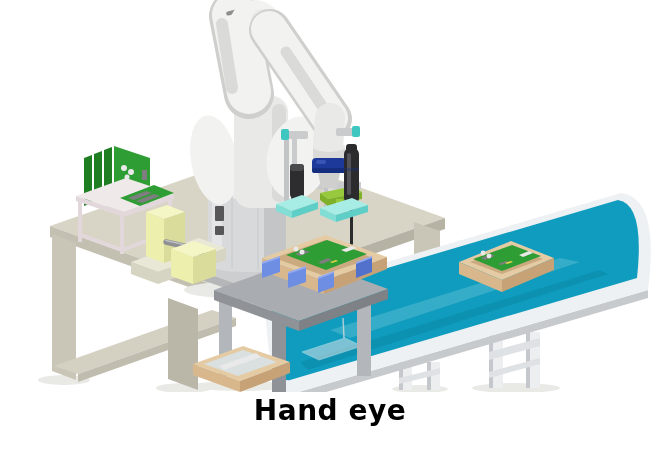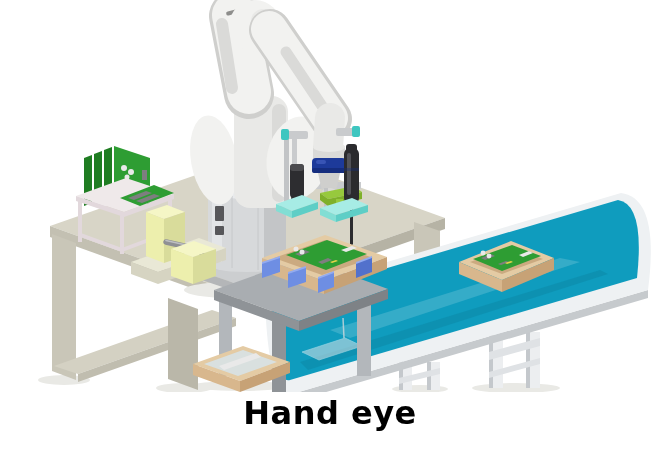--- a/index.html
+++ b/index.html
@@ -2,21 +2,21 @@
 <html style="--background: #ffffff; --caption: #000000; --table_top: #d8d5c7; --table_edge: #c3c0b2; --table_edge_dark: #b6b3a5; --table_leg: #c9c6b8; --table_leg_dark: #bab7a9; --shelf: #d4d1c3; --shelf_edge: #c0bdaf; --robot_body: #f2f2f0; --robot_soft: #e9e9e7; --robot_shade: #dadad8; --robot_edge: #cfcfcd; --robot_dark: #8e8e8c; --base_gray: #d7d9db; --base_shade: #c3c5c7; --base_light: #e8eaec; --base_flange: #ccced0; --base_flange_dark: #b4b6b8; --connector_dark: #57575a; --ring_navy: #1d3a9a; --ring_navy_dark: #152d7e; --ring_highlight: #3d59ba; --station_bar: #c9cbcd; --station_post: #c2c4c6; --cam_black: #2d2d30; --cam_gray: #4b4b4e; --tool_black: #2b2b2e; --tool_light: #56565c; --cyan: #a7ece5; --cyan_dark: #82ded4; --cyan_deep: #5ecec6; --teal_cap: #3ec6c0; --lime: #97c93d; --lime_dark: #7fb02a; --yellow: #edefad; --yellow_light: #f5f6c6; --yellow_dark: #d9dc9b; --yellow_base: #e9e8d6; --yellow_base_dark: #d6d4c2; --handle: #8f9094; --handle_light: #c9cacd; --pcb_green: #2e9d33; --pcb_dark: #1f7d22; --part_gray: #7e7e80; --part_white: #e9e9e9; --part_yellow: #e6d44a; --rack_frame: #e2d8dc; --rack_plat: #efe9ea; --ped_top: #a9adb1; --ped_side: #8f9397; --ped_side_dark: #7e8286; --ped_leg: #b3b7bb; --tray_rim: #e4cba4; --tray_wall: #d8b78d; --tray_wall_dark: #c7a276; --tray_floor: #cbaa80; --clamp: #6e8ee3; --clamp_dark: #5271cc; --clamp_light: #93abef; --belt: #0f9cbe; --belt_deep: #0b84a2; --belt_frame: #eef1f3; --belt_band: #c6cacd; --leg_white: #eceef0; --leg_shade: #c4c8cc; --brace: #dfe2e5; --glass: #d7e2e6; --shadow: #e9e9e5;"><head>
 <meta charset="utf-8">
 <style>
   html,body{margin:0;padding:0;background:#fff;}
   .page{position:relative;width:660px;height:470px;background:var(--background,#fff);overflow:hidden;
         font-family:"DejaVu Sans","Liberation Sans",sans-serif;}
   figure{margin:0;width:660px;height:470px;display:flex;flex-direction:column;}
   svg{display:block;}
   figcaption{height:78px;display:flex;align-items:flex-start;justify-content:center;
              padding-top:2px;box-sizing:border-box;}
-  .caption-text{font-size:32px;font-weight:bold;color:var(--caption,#000);letter-spacing:0.5px;}
+  .caption-text{font-size:28px;font-weight:bold;color:var(--caption,#000);letter-spacing:0.5px;}
 
   
   .f-table_top{fill:var(--table_top)} .f-table_edge{fill:var(--table_edge)}
   .f-table_edge_dark{fill:var(--table_edge_dark)} .f-table_leg{fill:var(--table_leg)}
   .f-table_leg_dark{fill:var(--table_leg_dark)} .f-shelf{fill:var(--shelf)} .f-shelf_edge{fill:var(--shelf_edge)}
   .f-robot_body{fill:var(--robot_body)} .f-robot_soft{fill:var(--robot_soft)}
   .f-robot_shade{fill:var(--robot_shade)} .f-robot_edge{fill:var(--robot_edge)} .f-robot_dark{fill:var(--robot_dark)}
   .f-base_gray{fill:var(--base_gray)} .f-base_shade{fill:var(--base_shade)} .f-base_light{fill:var(--base_light)}
   .f-base_flange{fill:var(--base_flange)} .f-base_flange_dark{fill:var(--base_flange_dark)}
   .f-connector_dark{fill:var(--connector_dark)}

